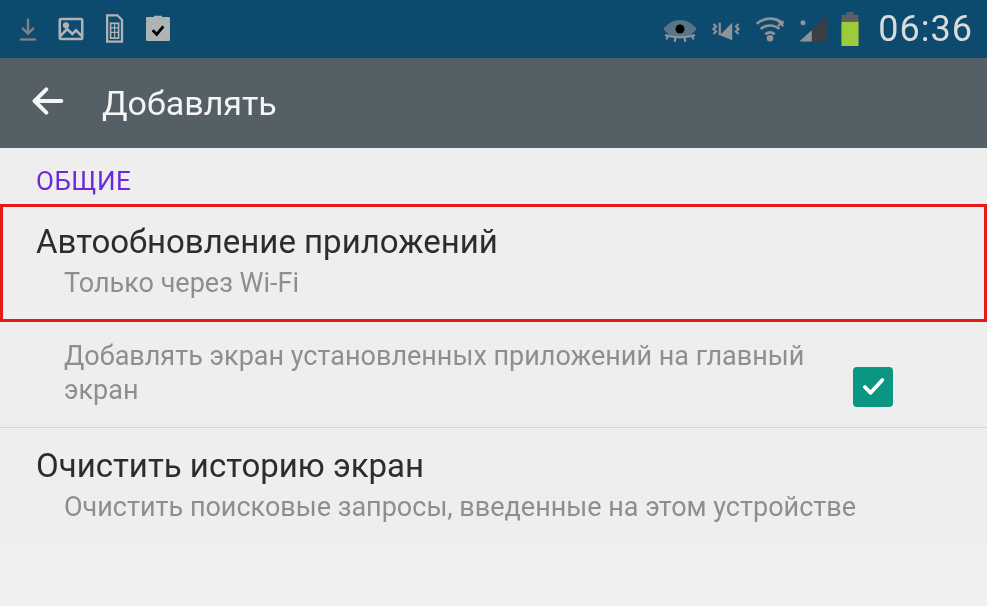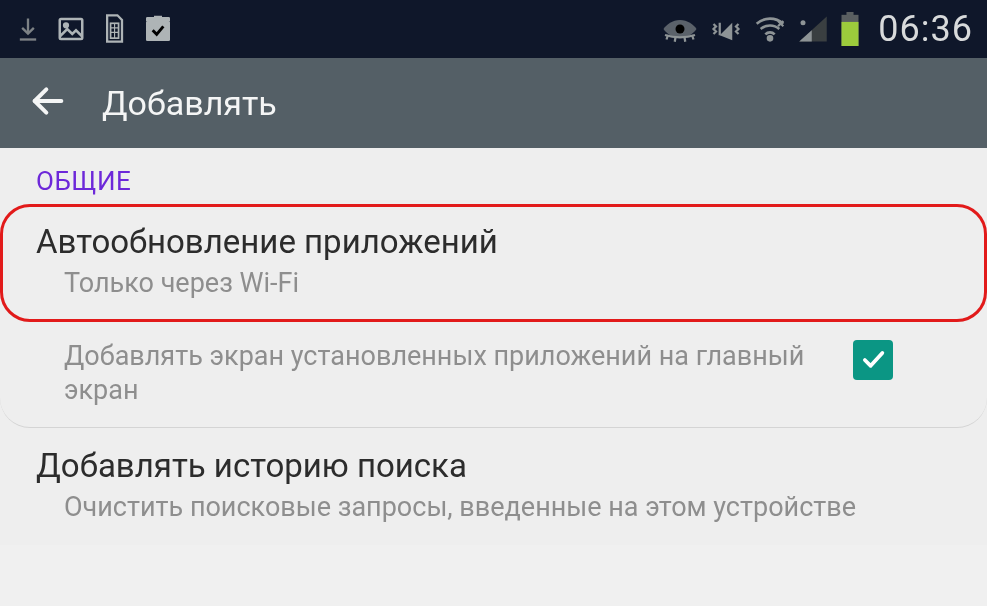--- a/index.html
+++ b/index.html
@@ -7,21 +7,21 @@
     width: 987px;
     height: 606px;
     font-family: Roboto, "Helvetica Neue", Arial, sans-serif;
     background: #f0f0f0;
     overflow: hidden;
   }
 
   
   .status-bar {
     height: 58px;
-    background: #0f172a;
+    background: #0c4a6e;
     display: flex;
     align-items: center;
     justify-content: space-between;
     padding: 0 14px;
     color: #aeb4b6;
   }
   .status-left, .status-right {
     display: flex;
     align-items: center;
     gap: 14px;
@@ -59,24 +59,23 @@
     color: #6d28d9;
     font-size: 26px;
     font-weight: 400;
     padding: 18px 36px 8px;
     letter-spacing: 0.5px;
   }
   .item {
     padding: 18px 36px 20px;
     border-bottom: 1px solid #d4d4d4;
     display: flex;
-    align-items: flex-start;
+    align-items: flex-end;
     justify-content: space-between;
     gap: 30px;
-    border-radius: 30px;
   }
   .item.last { border-bottom: none; }
   .item-text {
     flex: 1;
     display: flex;
     flex-direction: column;
     gap: 6px;
   }
   .item-title {
     font-size: 33px;
@@ -208,17 +207,17 @@
     </div>
     <div class="checkbox">
       <svg width="28" height="28" viewBox="0 0 24 24" fill="none" stroke="#fff" stroke-width="3.2" stroke-linecap="round" stroke-linejoin="round">
         <path d="M5 12l5 5L20 6"></path>
       </svg>
     </div>
   </div>
 
   <div class="item last">
     <div class="item-text">
-      <div class="item-title">Добавлять историю поиска</div>
+      <div class="item-title">Очистить историю экран</div>
       <div class="item-sub">Очистить поисковые запросы, введенные на этом устройстве</div>
     </div>
   </div>
 </div>
 
 </body></html>

